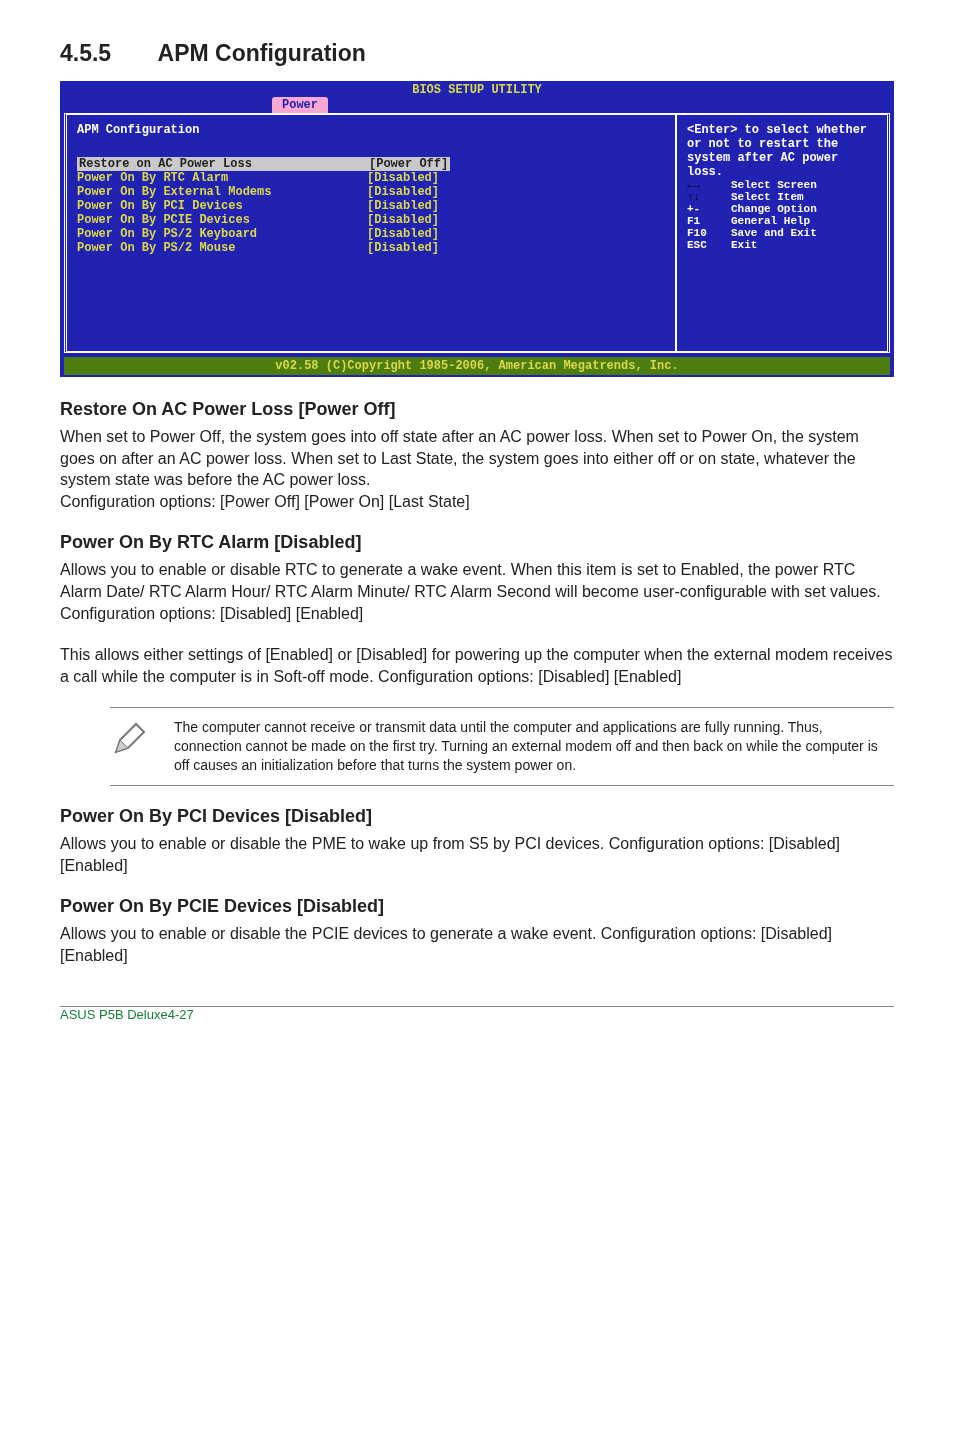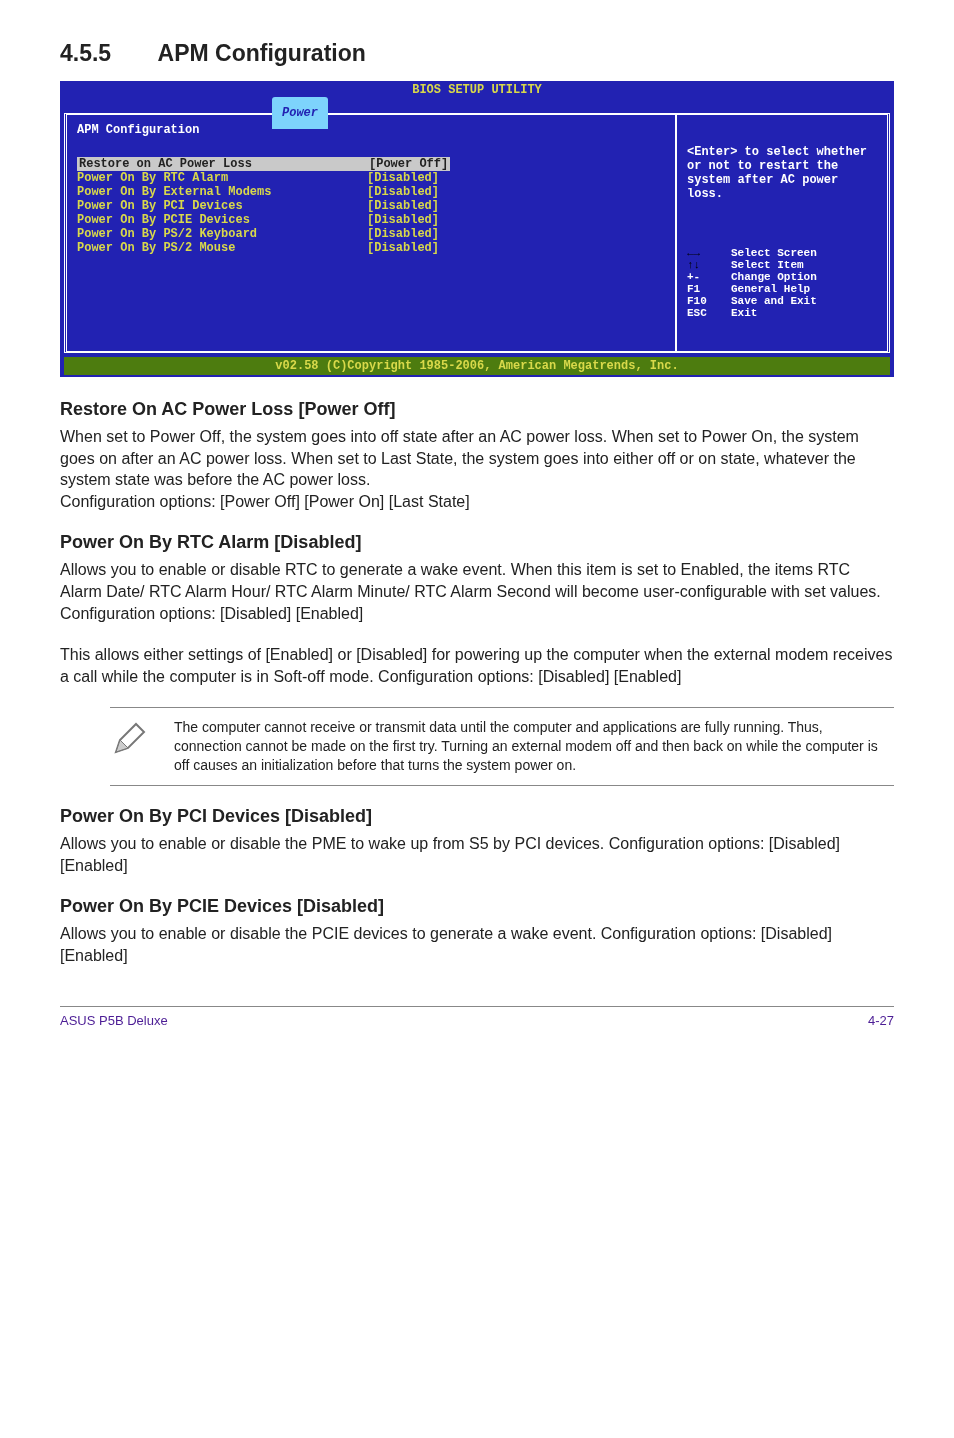--- a/index.html
+++ b/index.html
@@ -32,26 +32,25 @@
     flex-direction: column;
     align-items: stretch;
     padding: 2px 4px 0 4px;
   }
   .bios-title-text { color: #d9d94a; text-align: center; }
   .bios-tab-row { position: relative; height: 16px; }
   .bios-tab {
     position: absolute;
     left: 208px;
     top: 0;
-    background: #7dd3fc;
+    background: #f9a8d4;
     color: #2222b2;
-    padding: 9px 10px;
+    padding: 1px 10px;
     border-top-left-radius: 3px;
     border-top-right-radius: 3px;
-    font-style: italic;
   }
   .bios-body {
     margin: 0 4px 4px 4px;
     border-top: 2px solid #fff;
     border-left: 3px double #fff;
     border-right: 3px double #fff;
     border-bottom: 2px solid #fff;
     display: flex;
     min-height: 240px;
   }
@@ -63,26 +62,26 @@
   }
   .bios-left .section-label { color: #fff; margin-bottom: 10px; }
   .bios-row { display: flex; white-space: pre; }
   .bios-row .name { min-width: 290px; }
   .bios-row.selected .name,
   .bios-row.selected .val { background: #c9c9c9; color: #222; padding: 0 2px; margin-top: 10px; }
   .bios-right {
     width: 210px;
     display: flex;
     flex-direction: column;
-    justify-content: center;
+    justify-content: flex-start;
     padding: 8px 6px 10px 10px;
     color: #fff;
   }
   .bios-right .help-top { color: #fff; }
-  .bios-keys { font-size: 11px; margin-top: 46px; }
+  .bios-keys { font-size: 11px; }
   .bios-keys .krow { display: flex; }
   .bios-keys .krow .k { width: 44px; }
   .arrow-lr::before { content: "\2190\2192"; color: #000; }
   .arrow-ud::before { content: "\2191\2193"; color: #000; }
   .bios-footer {
     background: #4d7c0f;
     color: #d9d94a;
     text-align: center;
     margin: 0 4px;
     padding: 2px 0;
@@ -111,25 +110,23 @@
     height: 40px;
     flex-shrink: 0;
     display: flex;
     align-items: flex-start;
     justify-content: center;
   }
   .note-text { font-size: 14px; line-height: 1.35; }
   .page-footer {
     border-top: 1px solid #888;
     margin-top: 40px;
-    padding-top: 6px;
-    display: flex;
-    justify-content: space-between;
+    display: flex;
     font-size: 13px;
-    color: #4c1d95;
+    color: #15803d;
   }
 </style>
 </head>
 <body>
 
 <h1 class="section-heading">
   <span class="num">4.5.5</span>
   <span>APM Configuration</span>
 </h1>
 
@@ -184,21 +181,21 @@
     </div>
   </div>
   <div class="bios-footer">v02.58 (C)Copyright 1985-2006, American Megatrends, Inc.</div>
 </div>
 
 <div id="items-container">
     <h2 class="item-heading">Restore On AC Power Loss [Power Off]</h2>
     <p class="body-text" style="white-space: pre-line;">When set to Power Off, the system goes into off state after an AC power loss. When set to Power On, the system goes on after an AC power loss. When set to Last State, the system goes into either off or on state, whatever the system state was before the AC power loss.
 Configuration options: [Power Off] [Power On] [Last State]</p>
     <h2 class="item-heading">Power On By RTC Alarm [Disabled]</h2>
-    <p class="body-text" style="white-space: pre-line;">Allows you to enable or disable RTC to generate a wake event. When this item is set to Enabled, the items RTC Alarm Date/ RTC Alarm Hour/ RTC Alarm Minute/ RTC Alarm Second will become user-configurable with set values.
+    <p class="body-text" style="white-space: pre-line;">Allows you to enable or disable RTC to generate a wake event. When this item is set to Enabled, the power RTC Alarm Date/ RTC Alarm Hour/ RTC Alarm Minute/ RTC Alarm Second will become user-configurable with set values.
 Configuration options: [Disabled] [Enabled]</p>
     <p class="body-text" style="white-space: pre-line;">This allows either settings of [Enabled] or [Disabled] for powering up the computer when the external modem receives a call while the computer is in Soft-off mode. Configuration options: [Disabled] [Enabled]</p>
   </div>
 
 <div class="note-block">
   <div class="note-icon">
     <svg width="40" height="40" viewBox="0 0 40 40">
       <path d="M6 34 L10 22 L26 6 L34 14 L18 30 Z" fill="none" stroke="#777" stroke-width="2"></path>
       <path d="M6 34 L10 22 L18 30 Z" fill="#ccc" stroke="#777" stroke-width="1"></path>
     </svg>

